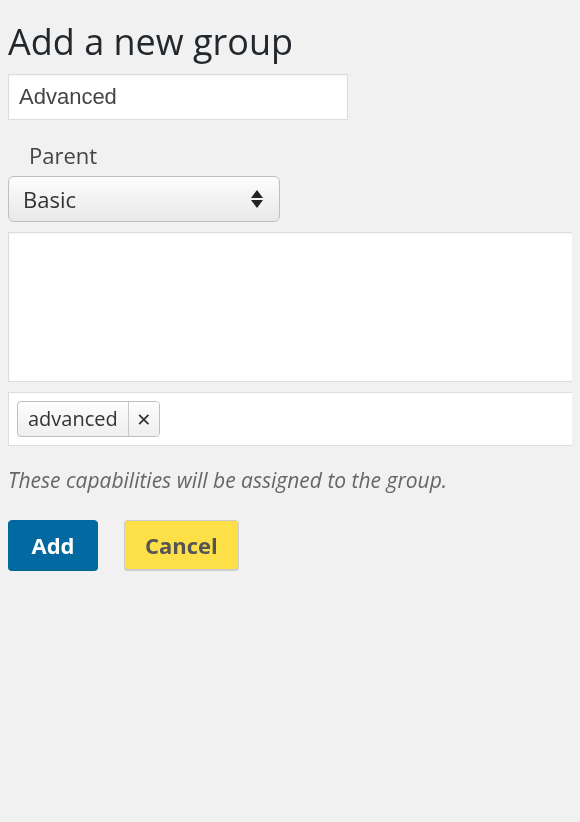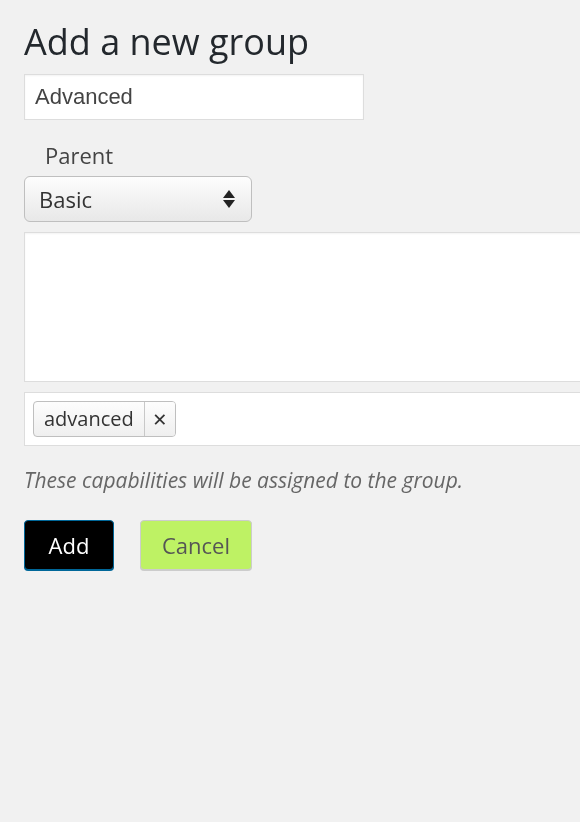--- a/index.html
+++ b/index.html
@@ -7,21 +7,21 @@
     margin: 0;
     padding: 0;
     background: #f1f1f1;
     font-family: "Open Sans", -apple-system, "Helvetica Neue", Helvetica, Arial, sans-serif;
     color: #23282d;
     width: 580px;
     height: 822px;
     overflow: hidden;
   }
   .wrap {
-    padding: 0 24px;
+    padding: 0 8px;
   }
   h1.page-title {
     font-size: 36px;
     font-weight: 400;
     color: #23282d;
     margin: 22px 0 12px 0;
     line-height: 1.1;
   }
   .field {
     margin-bottom: 10px;
@@ -59,21 +59,21 @@
     height: 46px;
     border: 1px solid #ddd;
     background: #fff;
     font-size: 22px;
     padding: 4px 10px;
     color: #444;
     box-shadow: inset 0 1px 2px rgba(0,0,0,0.05);
   }
   .select-wrap {
     position: relative;
-    width: 228px;
+    width: 272px;
     height: 46px;
     border: 1px solid #bfbfbf;
     border-radius: 6px;
     background: linear-gradient(#fdfdfd, #e8e8e8);
     display: flex;
     align-items: center;
     padding-left: 14px;
     font-size: 22px;
     color: #333;
     cursor: default;
@@ -167,32 +167,34 @@
     display: inline-flex;
     align-items: center;
     justify-content: center;
     height: 50px;
     font-size: 22px;
     border-radius: 4px;
     cursor: pointer;
     padding: 0 20px;
   }
   .btn-primary {
-    background: #000000;
+    background: #0369a1;
     border: 1px solid #006799;
     color: #fff;
     box-shadow: 0 1px 0 #006799;
     min-width: 90px;
+    font-weight: bold;
   }
   .btn-secondary {
-    background: #bef264;
+    background: #fde047;
     border: 1px solid #ccc;
     color: #555;
     box-shadow: 0 1px 0 #ccc;
     min-width: 112px;
+    font-weight: bold;
   }
 </style>
 </head>
 <body>
 
 <div class="wrap">
   <h1 class="page-title">Add a new group</h1>
 
   <div class="field">
     <input type="text" class="text-input" value="Advanced" style="">

